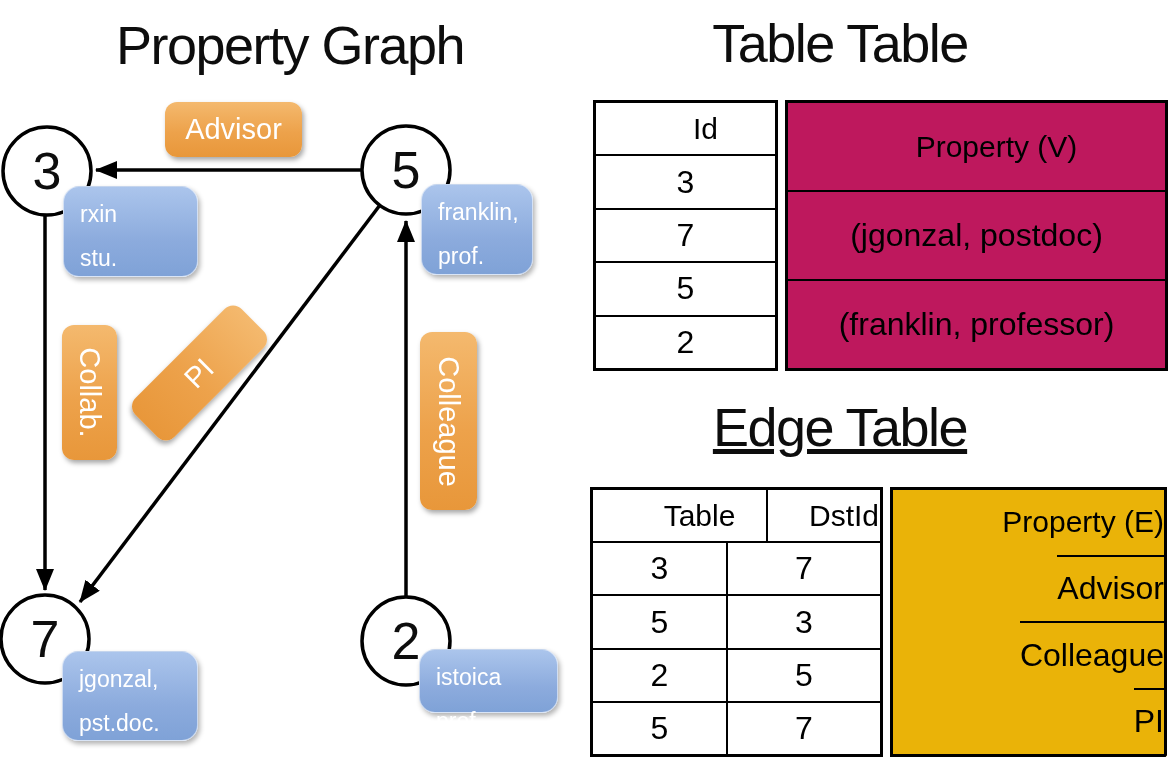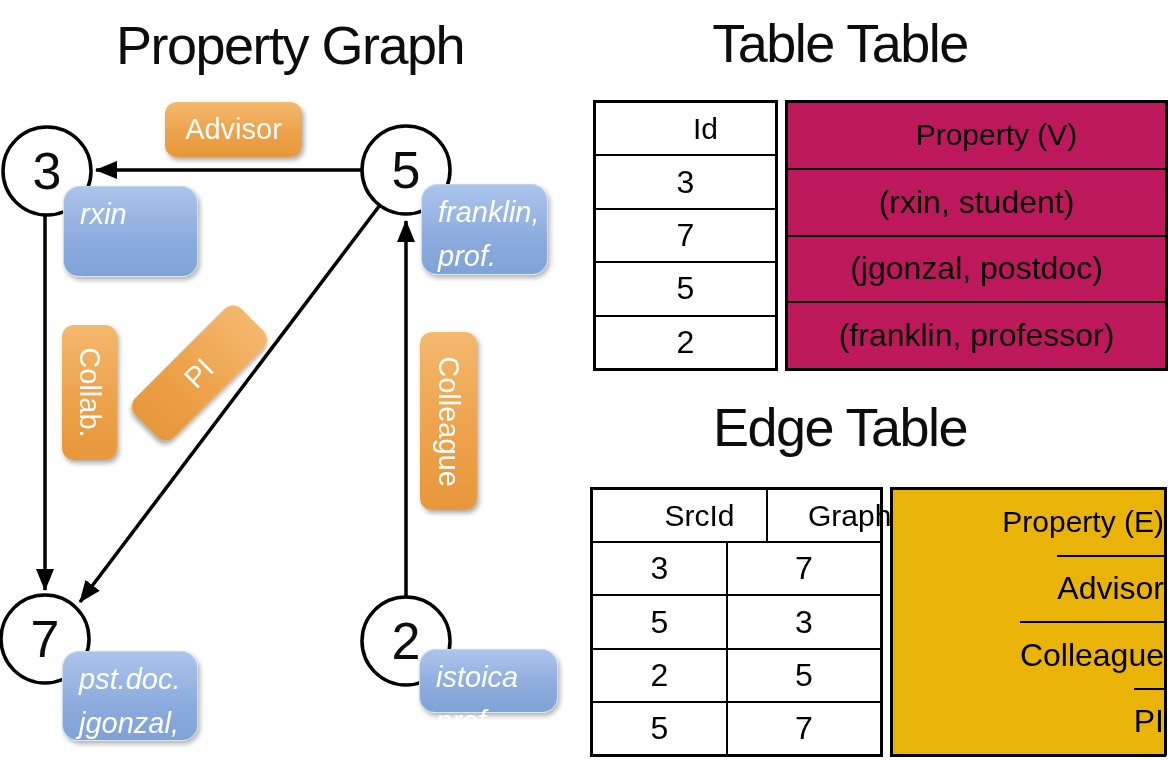--- a/index.html
+++ b/index.html
@@ -17,25 +17,24 @@
     display:flex;align-items:center;justify-content:center;
     background:linear-gradient(180deg,#f4b96e 0%,#eda24b 55%,#e8973a 100%);
     border-radius:12px;color:#fff;font-size:29px;
     box-shadow:2px 3px 5px rgba(0,0,0,0.35);
   }
   .olabel .vtext{transform:rotate(90deg);white-space:nowrap;}
   .olabel .vtext-up{transform:rotate(-90deg);white-space:nowrap;}
   
   .bbox{
     background:linear-gradient(180deg,#abc5ec 0%,#8cabdd 60%,#7fa2d7 100%);
-    border-radius:16px;color:#fff;font-size:29px;line-height:44px;
+    border-radius:16px;color:#fff;font-size:23px;line-height:44px;
     padding:5px 0 0 16px;box-sizing:border-box;
     box-shadow:2px 3px 5px rgba(0,0,0,0.3);
     border:1px solid rgba(255,255,255,0.55);
-    font-style:italic;
   }
   
   .nodenum{
     width:64px;height:64px;display:flex;align-items:center;justify-content:center;
     font-size:52px;font-weight:300;color:#0d0d0d;
   }
   
   .tcol{
     border:3px solid #000;box-sizing:border-box;
     display:flex;flex-direction:column;background:#fff;
@@ -92,57 +91,57 @@
   </div>
   <div class="abs olabel" style="left:172px;top:298px;width:55px;height:150px;transform:rotate(45deg);">
     <span class="vtext-up">PI</span>
   </div>
   <div class="abs olabel" style="left:420px;top:332px;width:57px;height:178px;">
     <span class="vtext">Colleague</span>
   </div>
 
   <div class="abs bbox" style="left:63px;top:186px;width:135px;height:91px;">
     <div>rxin</div>
+    <div>stu.</div>
   </div>
-  <div class="abs bbox" style="left:421px;top:184px;width:127px;height:91px;">
+  <div class="abs bbox" style="left:421px;top:184px;width:112px;height:91px;">
     <div>franklin,</div>
     <div>prof.</div>
   </div>
   <div class="abs bbox" style="left:62px;top:651px;width:136px;height:90px;">
+    <div>jgonzal,</div>
     <div>pst.doc.</div>
-    <div>jgonzal,</div>
   </div>
   <div class="abs bbox" style="left:419px;top:649px;width:139px;height:64px;">
     <div>istoica</div>
     <div>prof.</div>
   </div>
 
   <div class="abs title" style="left:590px;top:12px;width:500px;">Table Table</div>
 
   <div class="abs tcol" style="left:593px;top:100px;width:185px;height:271px;">
     <div class="tcell thead">Id</div>
     <div class="tcell">3</div>
     <div class="tcell">7</div>
     <div class="tcell">5</div>
     <div class="tcell">2</div>
   </div>
 
   <div class="abs tcol fill-blue" style="left:785px;top:100px;width:383px;height:271px;">
     <div class="tcell thead">Property (V)</div>
-    <div class="tcell">(rxin, student)</div>
     <div class="tcell">(jgonzal, postdoc)</div>
     <div class="tcell">(franklin, professor)</div>
   </div>
 
-  <div class="abs title" style="left:590px;top:396px;width:500px;">Edge Table</div>
+  <div class="abs title" style="left:590px;top:396px;width:500px;text-decoration:underline;">Edge Table</div>
 
   <div class="abs tcol" style="left:590px;top:487px;width:293px;height:270px;">
     <div class="trow">
-      <div class="tcell thead c1">SrcId</div>
-      <div class="tcell thead c2">Graph</div>
+      <div class="tcell thead c1">Table</div>
+      <div class="tcell thead c2">DstId</div>
     </div>
     <div class="trow">
       <div class="tcell c1">3</div>
       <div class="tcell c2">7</div>
     </div>
     <div class="trow">
       <div class="tcell c1">5</div>
       <div class="tcell c2">3</div>
     </div>
     <div class="trow">

